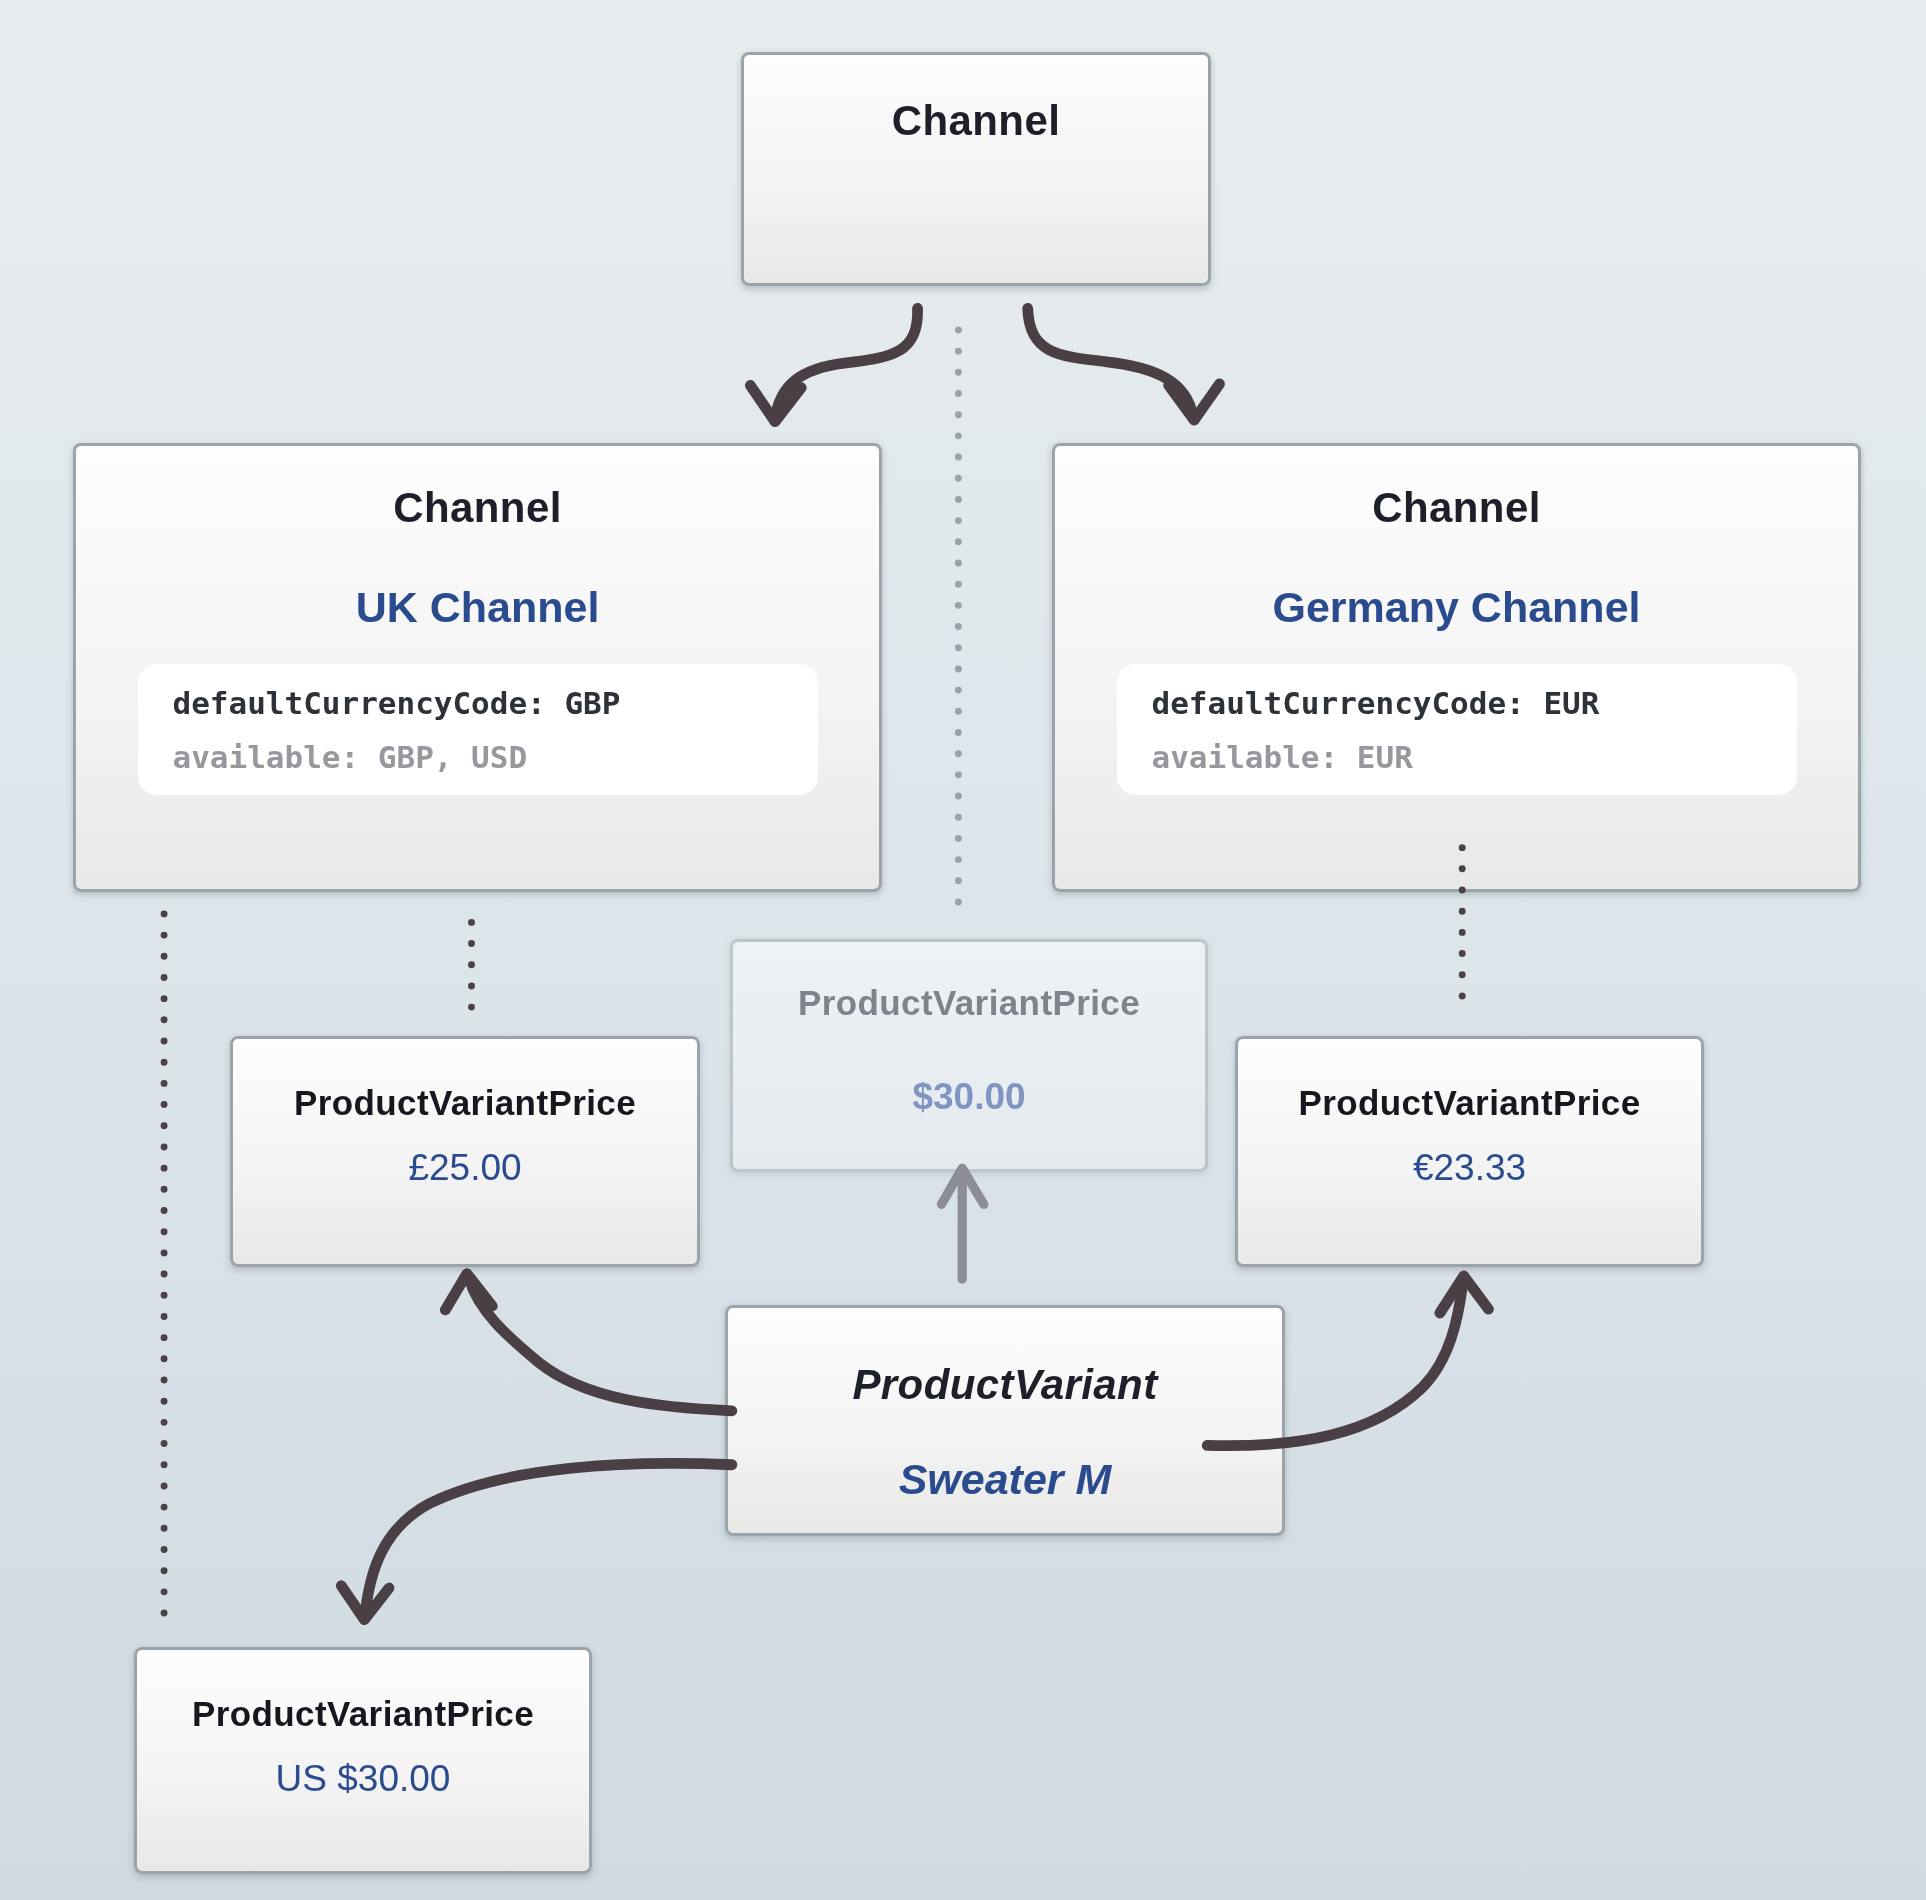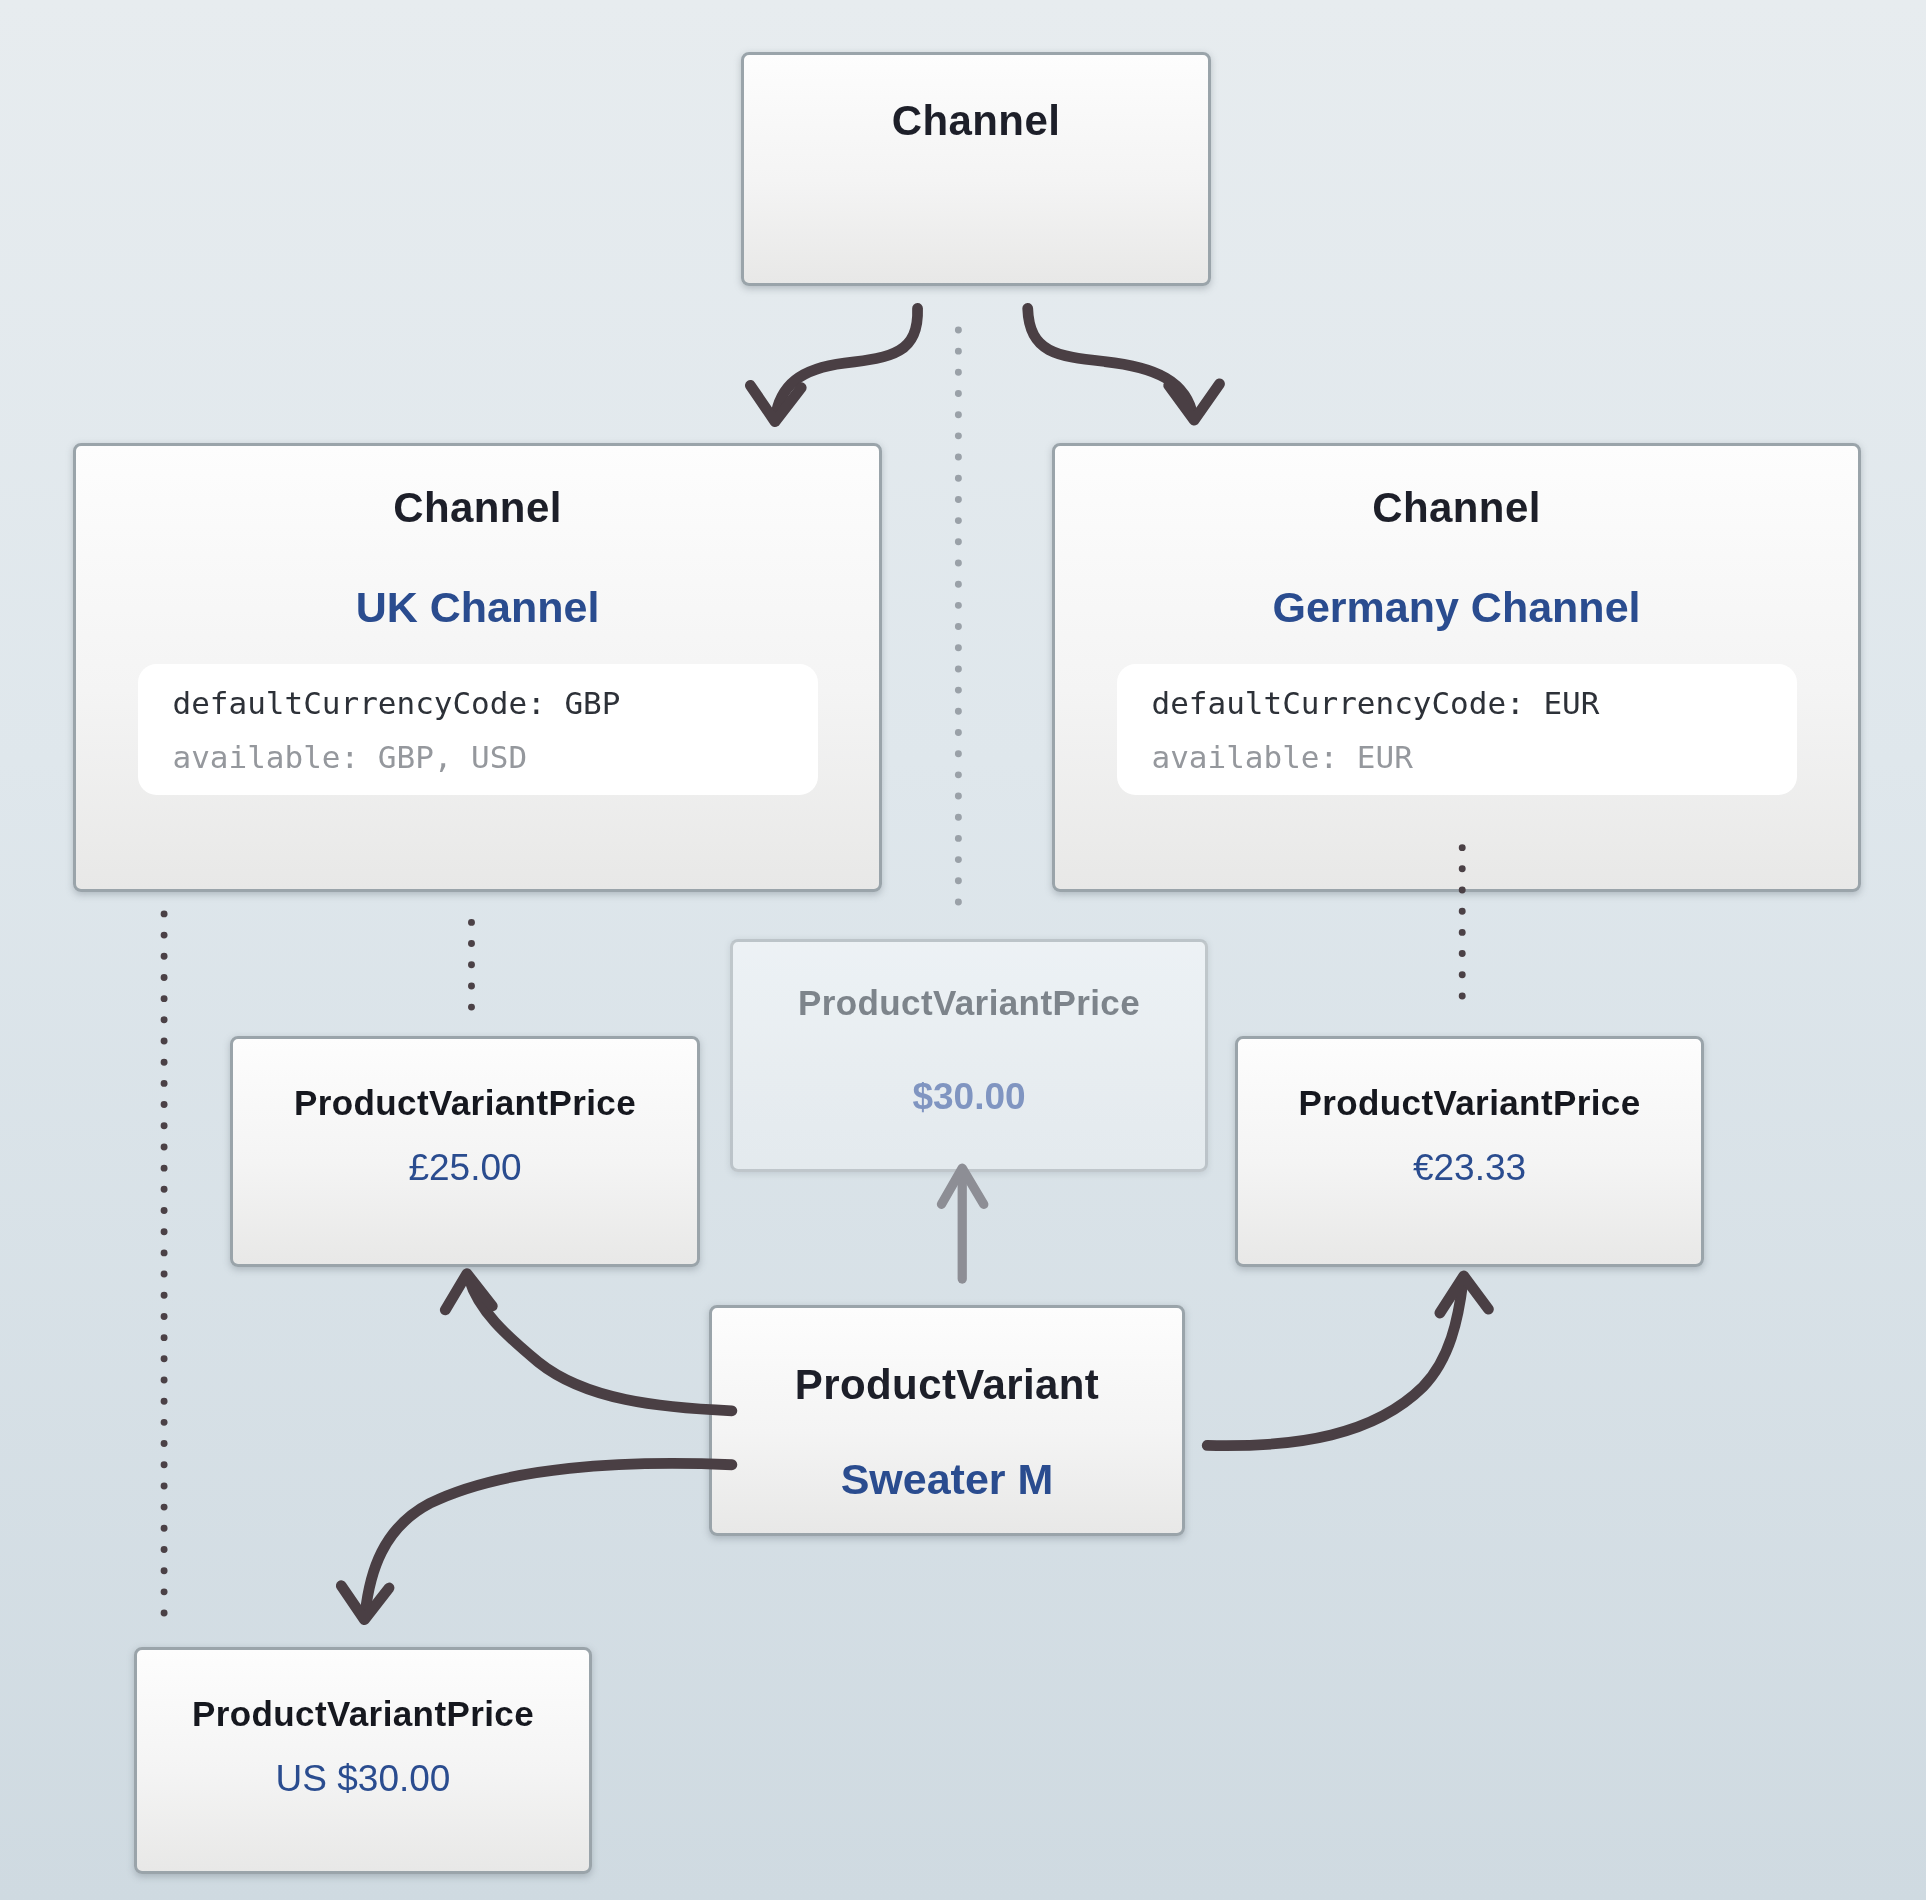--- a/index.html
+++ b/index.html
@@ -53,21 +53,21 @@
     box-sizing: border-box;
     background: #ffffff;
     border-radius: 18.5px;
     padding: 11.6px 35px;
     text-align: left;
   }
   .code-line {
     font-family: "DejaVu Sans Mono", monospace;
     font-size: 31px;
     line-height: 54px;
-    font-weight: 400;
+    font-weight: 700;
     color: #2d3138;
     white-space: nowrap;
   }
   .code-line.muted { color: #95989d; }
 
   
   .box-price { padding-top: 42px; }
   .box-price .node-type { font-size: 35px; line-height: 43px; color: #16181f; }
   .box-price .price-value { margin-top: 22px; font-size: 37px; line-height: 43px; font-weight: 400; color: #2a4c8f; }
   .box-uk-price { left: 230px; top: 1036px; width: 470px; height: 231px; }
@@ -79,21 +79,21 @@
     left: 730px; top: 939px; width: 478px; height: 233px;
     padding-top: 39px;
     border: 3.1px solid rgba(154,164,170,0.55);
     background: linear-gradient(180deg, rgba(250,252,253,0.55) 0%, rgba(236,240,242,0.55) 100%);
     box-shadow: 0 1.5px 6.2px rgba(96,108,118,0.18);
   }
   .box-default-price .node-type { font-size: 35px; line-height: 43px; color: #7d848b; }
   .box-default-price .price-value { margin-top: 51px; font-size: 37px; line-height: 43px; font-weight: 700; color: #8095c1; }
 
   
-  .box-product-variant { left: 709px; top: 1305px; width: 476px; height: 231px; padding-top: 54px; }
+  .box-product-variant { left: 725px; top: 1305px; width: 560px; height: 231px; padding-top: 54px; font-style: italic; }
   .box-product-variant .node-type { font-size: 42px; line-height: 46px; }
   .box-product-variant .node-name { margin-top: 48px; font-size: 43px; line-height: 46px; }
 
   svg.overlay {
     position: absolute;
     left: 0; top: 0;
     width: 1926px; height: 1901px;
     pointer-events: none;
   }
   .edge-dark { stroke: #4a3f44; stroke-width: 14; fill: none; stroke-linecap: round; stroke-linejoin: round; }

